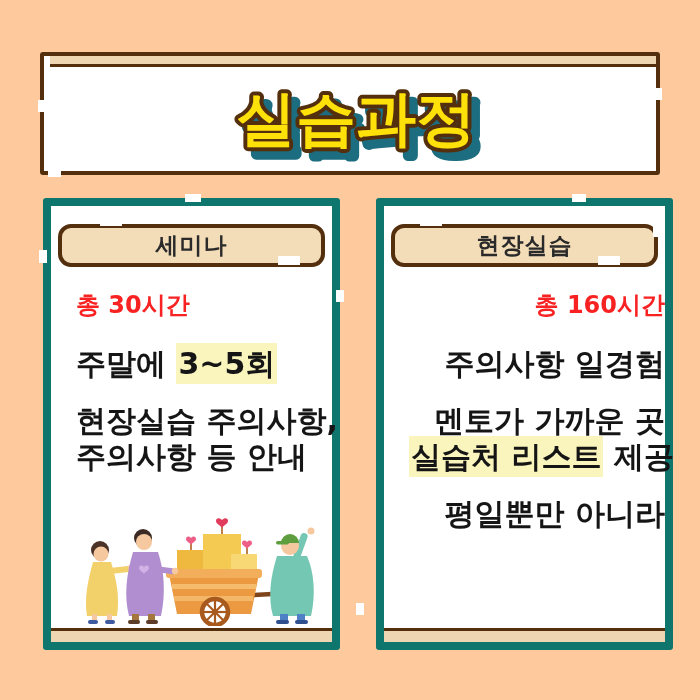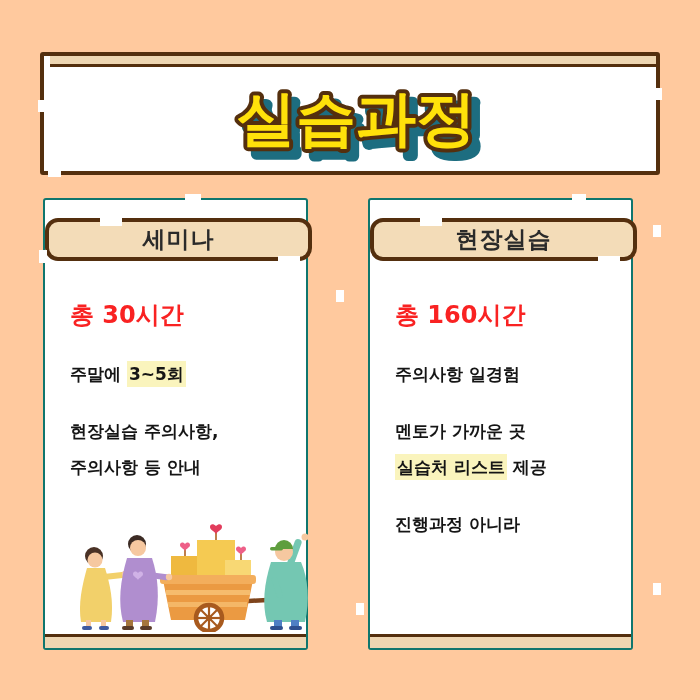--- a/index.html
+++ b/index.html
@@ -23,44 +23,44 @@
     fill:#1d6d80; stroke:#1d6d80; stroke-width:9; stroke-linejoin:round;
   }
   .title-main {
     font-family:"DejaVu Sans", sans-serif; font-weight:700; font-size:60px;
     fill:#ffe10a; stroke:#542f0e; stroke-width:8; stroke-linejoin:round;
     paint-order:stroke fill;
   }
 
   
   .card {
-    position:absolute; top:198px; width:265px; height:452px;
-    background:#ffffff; border:2px solid #0f766e; border-radius:3px;
+    position:absolute; top:198px; width:297px; height:452px;
+    background:#ffffff; border:8px solid #0f766e; border-radius:3px;
   }
   .card-left  { left:43px; }
-  .card-right { left:368px; }
+  .card-right { left:376px;text-align:right; }
   .card-strip {
     position:absolute; left:0; right:0; bottom:0; height:14px;
     background:#eed6b2; border-top:3px solid #542f0e;
   }
   .badge {
     margin:18px auto 0; width:267px; height:43px;
     background:#f3dcb8; border:4px solid #542f0e; border-radius:13px;
     display:flex; align-items:center; justify-content:center;
     font-size:23px; font-weight:700; color:#2a2a2a; letter-spacing:1px;
     position:relative;
   }
   .total {
-    margin:38px 0 0 25px;
+    margin:22px 0 0 25px;
     color:#f92222; font-size:24px; font-weight:700;
   }
   .body-text { margin:25px 0 0 25px; }
   .para { margin-bottom:21px; }
   .line {
-    font-size:17px; font-weight:700; color:#151515;
+    font-size:30px; font-weight:700; color:#151515;
     line-height:36px; white-space:nowrap;
   }
   .hl { background:#faf4bd; padding:3px 2px; }
 
   
   .illust { position:absolute; left:20px; bottom:16px; }
 
   
   .gap { position:absolute; background:#ffffff; }
 </style>
@@ -172,21 +172,21 @@
   <div class="total">총 160시간</div>
   <div class="body-text">
     <div class="para">
       <div class="line"><span>주의사항 일경험</span></div>
     </div>
     <div class="para">
       <div class="line"><span>멘토가 가까운 곳</span></div>
       <div class="line"><span class="hl">실습처 리스트</span><span> 제공</span></div>
     </div>
     <div class="para">
-      <div class="line"><span>진행과정 아니라</span></div>
+      <div class="line"><span>평일뿐만 아니라</span></div>
     </div>
   </div>
   <div class="card-strip"></div>
 </div>
 
 <div class="gap" style="left:38px;  top:100px; width:8px;  height:12px;"></div>
 <div class="gap" style="left:654px; top:88px;  width:8px;  height:12px;"></div>
 <div class="gap" style="left:48px;  top:169px; width:13px; height:8px;"></div>
 <div class="gap" style="left:185px; top:194px; width:16px; height:8px;"></div>
 <div class="gap" style="left:39px;  top:250px; width:8px;  height:13px;"></div>

